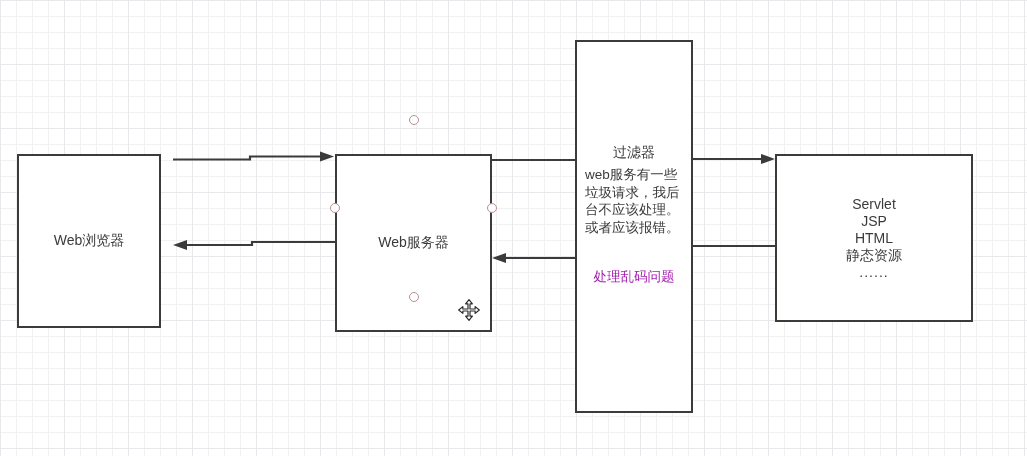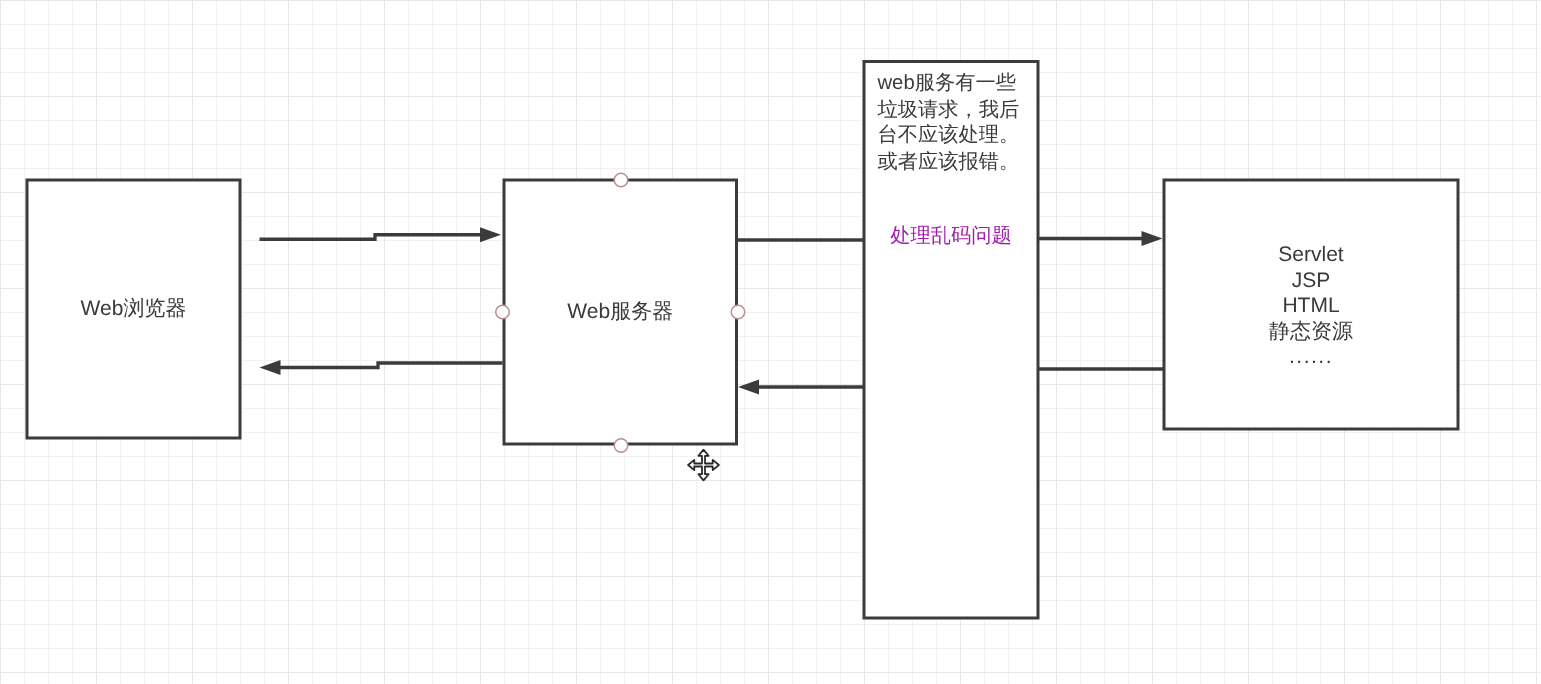--- a/index.html
+++ b/index.html
@@ -23,20 +23,21 @@
     position:absolute;
     background:#ffffff;
     border:2px solid #3b3b3b;
     box-sizing:border-box;
     color:#3a3a3a;
     font-size:14px;
   }
   .shape.center{
     display:flex;align-items:center;justify-content:center;
     text-align:center;
+    margin-top:35px;
   }
   .box-browser{left:17px;top:119px;width:144px;height:174px;}
   .box-server{left:335px;top:119px;width:157px;height:178px;}
   .box-filter{left:575px;top:40px;width:118px;height:373px;text-align:center;}
   .box-servlet{left:775px;top:119px;width:198px;height:168px;}
 
   .filter-title{margin-top:102px;font-size:14px;color:#3a3a3a;}
   .filter-body{
     margin-top:4px;
     padding:0 6px 0 8px;
@@ -78,20 +79,21 @@
 
   <div class="shape center box-server">
     <span class="label">Web服务器</span>
   </div>
   <div class="handle" style="left:409px;top:115px;"></div>
   <div class="handle" style="left:409px;top:292px;"></div>
   <div class="handle" style="left:330px;top:203px;"></div>
   <div class="handle" style="left:487px;top:203px;"></div>
 
   <div class="shape box-filter">
+    <div class="filter-title label">过滤器</div>
     <div class="filter-body">
       <div class="label">web服务有一些</div>
       <div class="label">垃圾请求，我后</div>
       <div class="label">台不应该处理。</div>
       <div class="label">或者应该报错。</div>
     </div>
     <div class="filter-note label">处理乱码问题</div>
   </div>
 
   <div class="shape center box-servlet">

